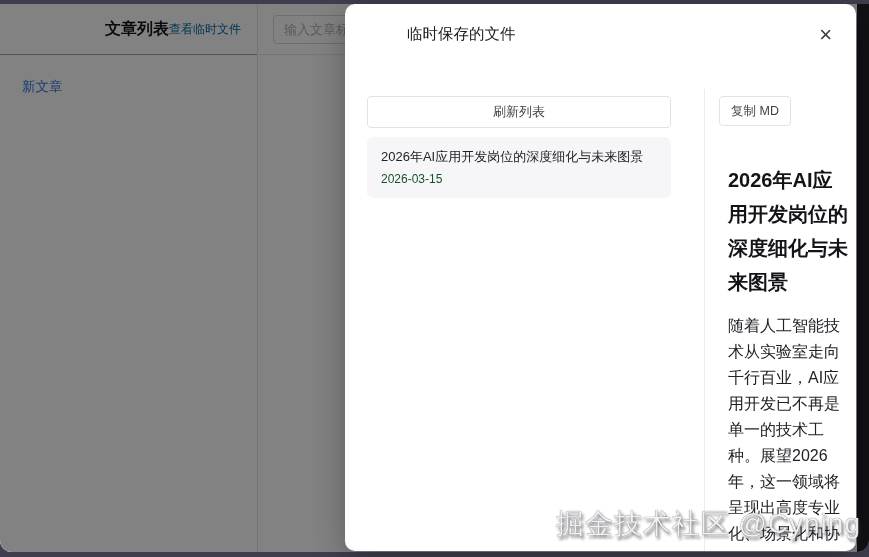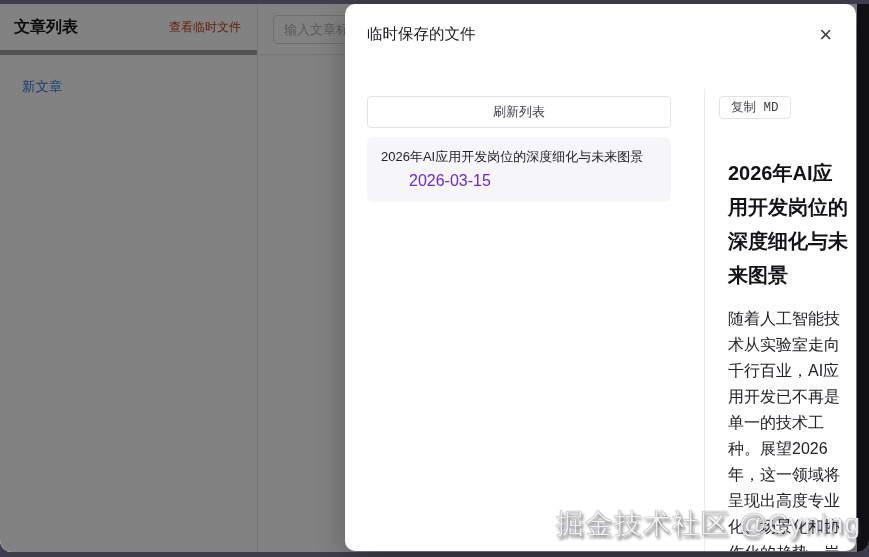--- a/index.html
+++ b/index.html
@@ -16,25 +16,25 @@
     position:absolute; left:0; right:0; top:4px; bottom:5px;
     background:#ffffff;
     border-bottom-left-radius:12px; border-bottom-right-radius:12px;
     overflow:hidden;
   }
   .sidebar {
     position:absolute; left:0; top:0; bottom:0; width:258px;
     background:#fff; border-right:1px solid #e4e4e8;
   }
   .sidebar-header {
-    height:51px; display:flex; align-items:center; justify-content:space-between;
-    padding:0 16px 0 14px; border-bottom:5px solid #a3a3a3;
+    height:51px; display:flex; align-items:center; justify-content:flex-end;
+    padding:0 16px 0 14px; border-bottom:1px solid #a3a3a3;
   }
   .sidebar-title { font-size:16px; font-weight:bold; color:#17171c; }
-  .view-temp-link { font-size:12px; color:#c2410c; cursor:pointer; }
+  .view-temp-link { font-size:12px; color:#0369a1; cursor:pointer; }
   .new-article { margin:23px 0 0 22px; font-size:13.5px; color:#3a7be0; cursor:pointer; display:inline-block; }
 
   .main { position:absolute; left:259px; right:12px; top:0; bottom:0; background:#fff; }
   .main-toolbar {
     height:51px; border-bottom:1px solid #e8e8ec;
     display:flex; align-items:center; padding-left:14px;
   }
   .search-input {
     width:150px; height:29px; border:1px solid #d8d8de; border-radius:4px;
     padding:0 10px; font-size:13px; color:#333; background:#fff; outline:none;
@@ -73,49 +73,49 @@
     width:100%; height:32px; background:#fff;
     border:1px solid #e2e2e6; border-radius:4px;
     font-size:13px; color:#3f3f46; font-family:inherit;
     display:flex; align-items:center; justify-content:center; cursor:pointer;
   }
   .file-item {
     margin-top:9px; background:#f6f6f8; border-radius:6px;
     padding:11px 14px 12px; cursor:pointer;
   }
   .file-item-title { font-size:13px; color:#222228; white-space:nowrap; overflow:hidden; }
-  .file-item-date { font-size:16px; color:#6d28d9; margin-top:6px;margin-left:28px; }
+  .file-item-date { font-size:12px; color:#14532d; margin-top:6px; }
 
   .col-divider { position:absolute; left:337px; top:0; bottom:0; width:1px; background:#ececf0; }
 
   .right-col { position:absolute; left:352px; top:7px; right:0; bottom:0; }
   .copy-md-btn {
-    height:23px; padding:0 11px; background:#fff;
+    height:30px; padding:0 11px; background:#fff;
     border:1px solid #e2e2e6; border-radius:4px;
-    font-size:12.5px; color:#3f3f46; font-family:Liberation Mono, monospace;
+    font-size:12.5px; color:#3f3f46; font-family:Liberation Sans, sans-serif;
     display:inline-flex; align-items:center; cursor:pointer;
   }
   .preview { margin-top:37px; padding-left:9px; width:130px; }
   .preview-heading {
     width:121px; font-size:20px; font-weight:bold; color:#141418;
     line-height:34px; word-break:normal;
   }
   .preview-body {
     width:121px; margin-top:14px; font-size:16px; line-height:26px; color:#222228;
   }
 
   
   .watermark {
     position:absolute; right:8px; bottom:14px;
     font-size:28px; letter-spacing:1px; color:#f1f1f3; opacity:0.95;
     text-shadow:0 0 1px rgba(40,40,45,0.9), 2px 3px 3px rgba(40,40,45,0.6);
     z-index:30; pointer-events:none; white-space:nowrap;margin-left:8px;
   }
 
-  .modal { z-index:20; }
+  .modal { z-index:20;padding-left:40px; }
   .overlay { z-index:10; }
 </style>
 </head>
 <body>
 
 <div class="app">
   <div class="sidebar">
     <div class="sidebar-header">
       <span class="sidebar-title">文章列表</span>
       <span class="view-temp-link">查看临时文件</span>

